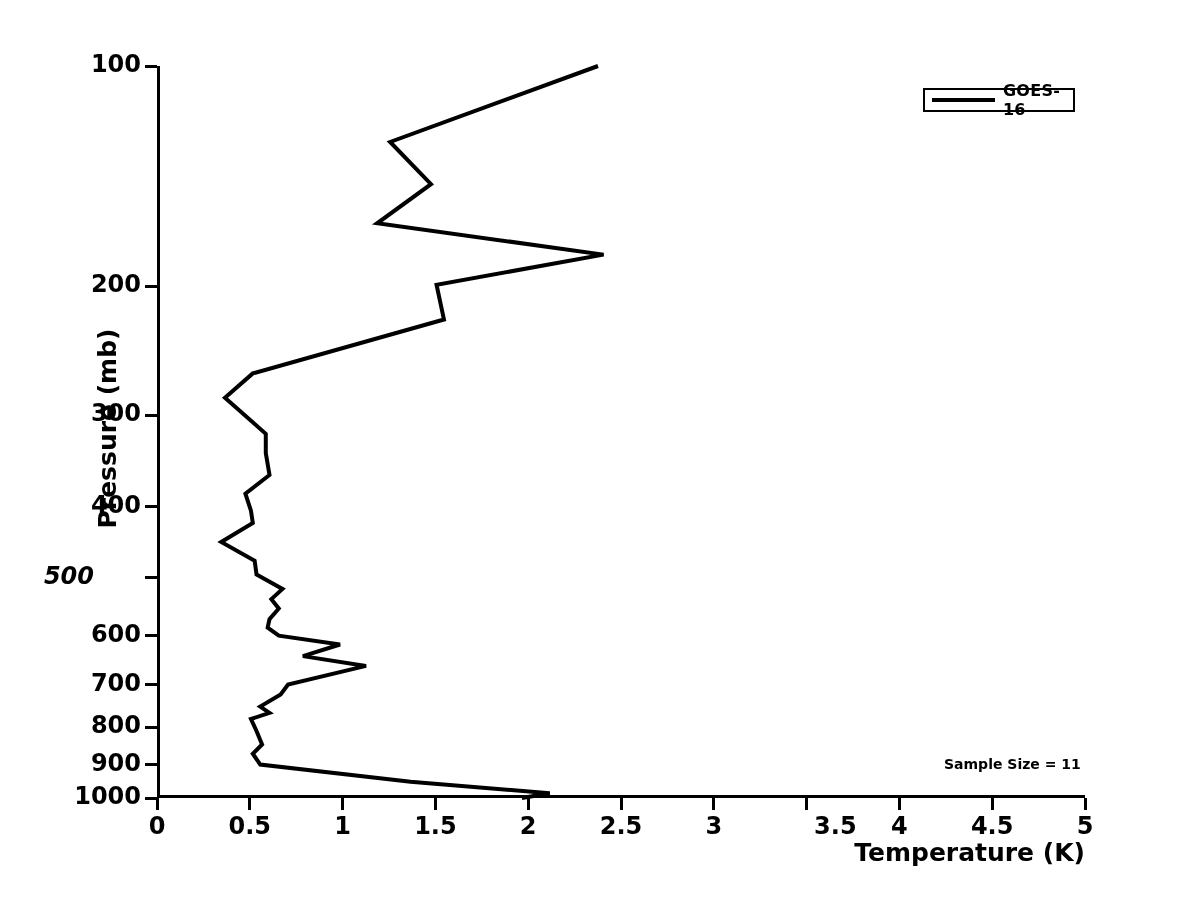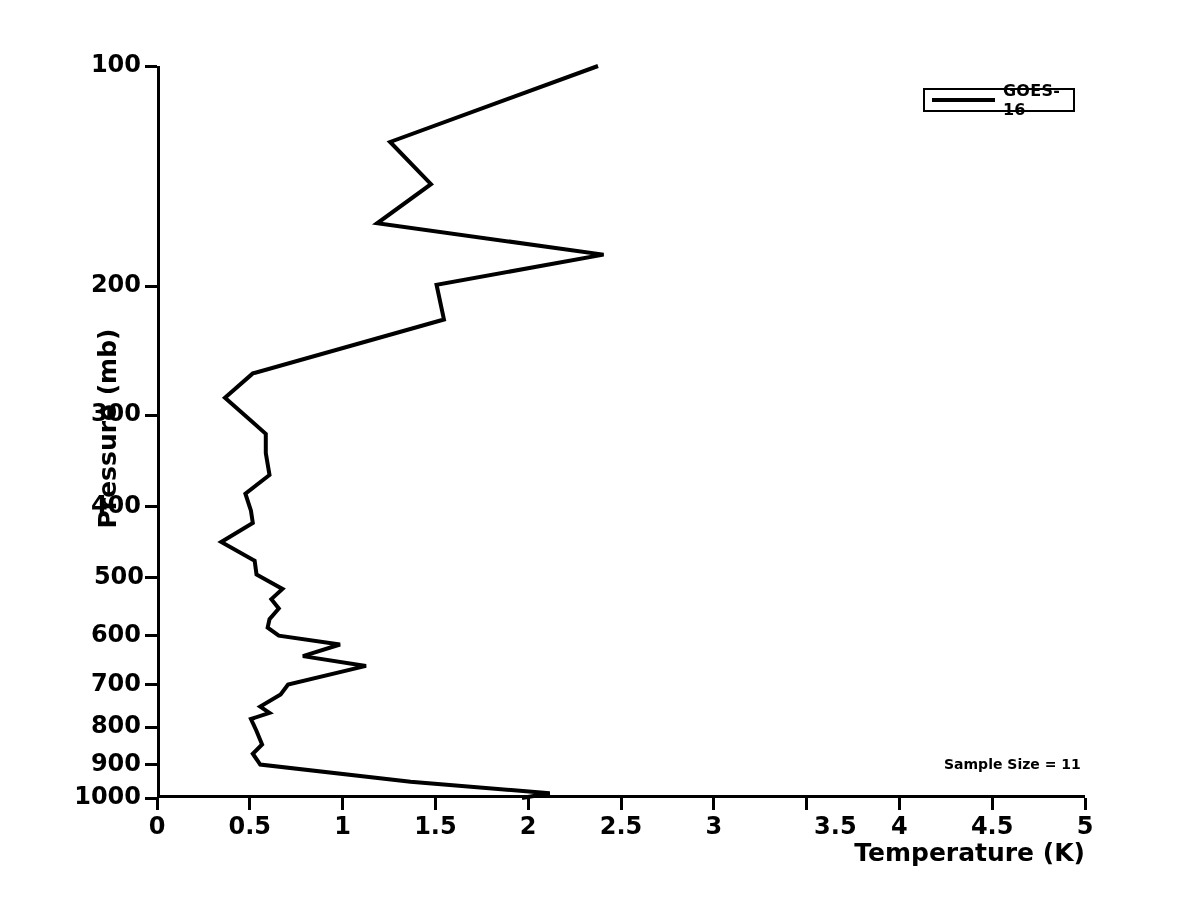--- a/index.html
+++ b/index.html
@@ -105,21 +105,21 @@
   <div id="yticks">
       <div class="ytick" style="position: absolute; left: 145px; top: 64.5px; width: 12px; border-top: 3px solid rgb(0, 0, 0);"></div>
       <div class="ytick-label" style="right: 1059px; top: 50px;">100</div>
       <div class="ytick" style="position: absolute; left: 145px; top: 284.854px; width: 12px; border-top: 3px solid rgb(0, 0, 0);"></div>
       <div class="ytick-label" style="right: 1059px; top: 270.354px;">200</div>
       <div class="ytick" style="position: absolute; left: 145px; top: 413.753px; width: 12px; border-top: 3px solid rgb(0, 0, 0);"></div>
       <div class="ytick-label" style="right: 1059px; top: 399.253px;">300</div>
       <div class="ytick" style="position: absolute; left: 145px; top: 505.208px; width: 12px; border-top: 3px solid rgb(0, 0, 0);"></div>
       <div class="ytick-label" style="right: 1059px; top: 490.708px;">400</div>
       <div class="ytick" style="position: absolute; left: 145px; top: 576.146px; width: 12px; border-top: 3px solid rgb(0, 0, 0);"></div>
-      <div class="ytick-label" style="right: 1056px; top: 561.646px;">500</div>
+      <div class="ytick-label" style="right: 1106px; top: 561.646px; font-style: italic;">500</div>
       <div class="ytick" style="position: absolute; left: 145px; top: 634.107px; width: 12px; border-top: 3px solid rgb(0, 0, 0);"></div>
       <div class="ytick-label" style="right: 1059px; top: 619.607px;">600</div>
       <div class="ytick" style="position: absolute; left: 145px; top: 683.112px; width: 12px; border-top: 3px solid rgb(0, 0, 0);"></div>
       <div class="ytick-label" style="right: 1059px; top: 668.612px;">700</div>
       <div class="ytick" style="position: absolute; left: 145px; top: 725.562px; width: 12px; border-top: 3px solid rgb(0, 0, 0);"></div>
       <div class="ytick-label" style="right: 1059px; top: 711.062px;">800</div>
       <div class="ytick" style="position: absolute; left: 145px; top: 763.006px; width: 12px; border-top: 3px solid rgb(0, 0, 0);"></div>
       <div class="ytick-label" style="right: 1059px; top: 748.506px;">900</div>
       <div class="ytick" style="position: absolute; left: 145px; top: 796.5px; width: 12px; border-top: 3px solid rgb(0, 0, 0);"></div>
       <div class="ytick-label" style="right: 1059px; top: 782px;">1000</div>

